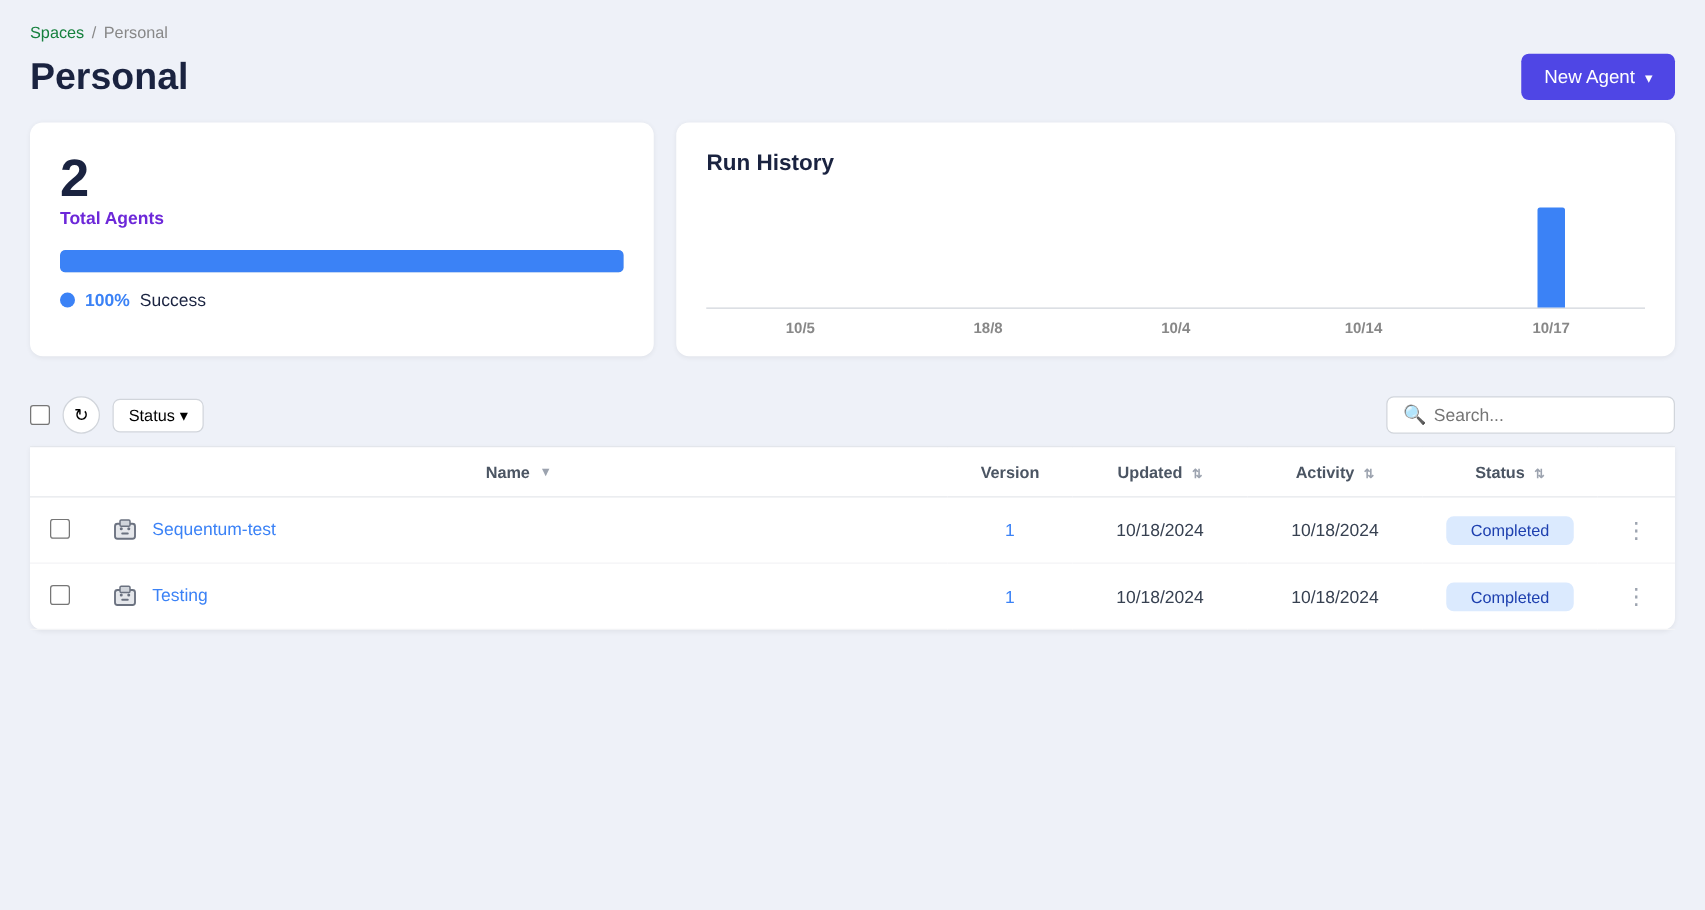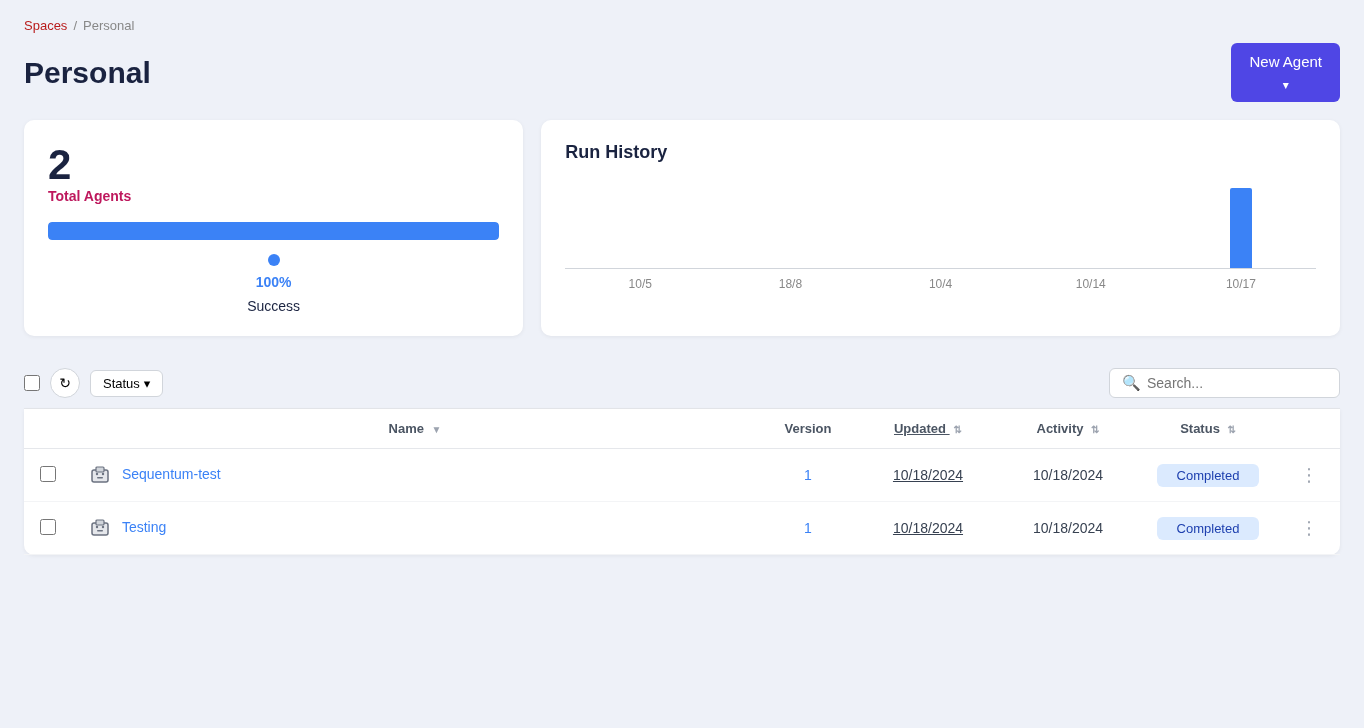--- a/index.html
+++ b/index.html
@@ -38,21 +38,20 @@
       color: #fff;
       border: none;
       border-radius: 6px;
       padding: 10px 18px;
       font-size: 15px;
       font-weight: 500;
       cursor: pointer;
       display: flex;
       align-items: center;
       gap: 8px;
-      flex-direction: column;
     }
     .new-agent-btn .chevron {
       font-size: 12px;
     }
     .cards-row {
       display: grid;
       grid-template-columns: 1fr 1.6fr;
       gap: 18px;
       margin-bottom: 22px;
     }
@@ -64,21 +63,21 @@
     }
     .stat-number {
       font-size: 42px;
       font-weight: 700;
       color: #1a2340;
       line-height: 1.1;
     }
     .stat-label {
       font-size: 14px;
       font-weight: 600;
-      color: #be185d;
+      color: #6d28d9;
       margin-bottom: 18px;
     }
     .progress-bar-track {
       background: #e5e7eb;
       border-radius: 4px;
       height: 18px;
       width: 100%;
       margin-bottom: 14px;
       overflow: hidden;
     }
@@ -86,21 +85,20 @@
       background: #3b82f6;
       height: 100%;
       border-radius: 4px;
     }
     .success-row {
       display: flex;
       align-items: center;
       gap: 8px;
       font-size: 14px;
       color: #1a2340;
-      flex-direction: column;
     }
     .dot {
       width: 12px;
       height: 12px;
       border-radius: 50%;
       background: #3b82f6;
       display: inline-block;
     }
     .success-pct {
       color: #3b82f6;
@@ -149,20 +147,21 @@
       position: absolute;
       bottom: 0;
       left: 0;
       right: 0;
       font-size: 12px;
       color: #888;
     }
     .chart-label-item {
       flex: 1;
       text-align: center;
+      font-weight: bold;
     }
     .toolbar {
       display: flex;
       align-items: center;
       gap: 10px;
       margin-bottom: 0;
       padding: 10px 0 10px;
       border-bottom: 1.5px solid #e5e7eb;
       background: #eef1f8;
     }
@@ -293,33 +292,33 @@
       border: none;
       cursor: pointer;
       font-size: 18px;
       color: #9ca3af;
       padding: 2px 6px;
       border-radius: 4px;
     }
     .col-check { width: 40px; }
     .col-name { min-width: 200px; }
     .col-version { width: 100px; text-align: center; }
-    .col-updated { width: 140px; text-align: center; text-decoration: underline; }
+    .col-updated { width: 140px; text-align: center; }
     .col-activity { width: 140px; text-align: center; }
     .col-status { width: 140px; text-align: center; }
     .col-more { width: 40px; text-align: center; }
     .th-center { text-align: center !important; }
   </style>
 </head>
 <body>
 
 <div class="page">
 
   <div class="breadcrumb">
-    <span style="cursor:pointer; color:#b91c1c;">Spaces</span>
+    <span style="cursor:pointer; color:#15803d;">Spaces</span>
     <span>/</span>
     <span>Personal</span>
   </div>
 
   <div class="header-row">
     <h1 class="page-title">Personal</h1>
     <button class="new-agent-btn">
       <span>New Agent</span>
       <span class="chevron">▾</span>
     </button>

